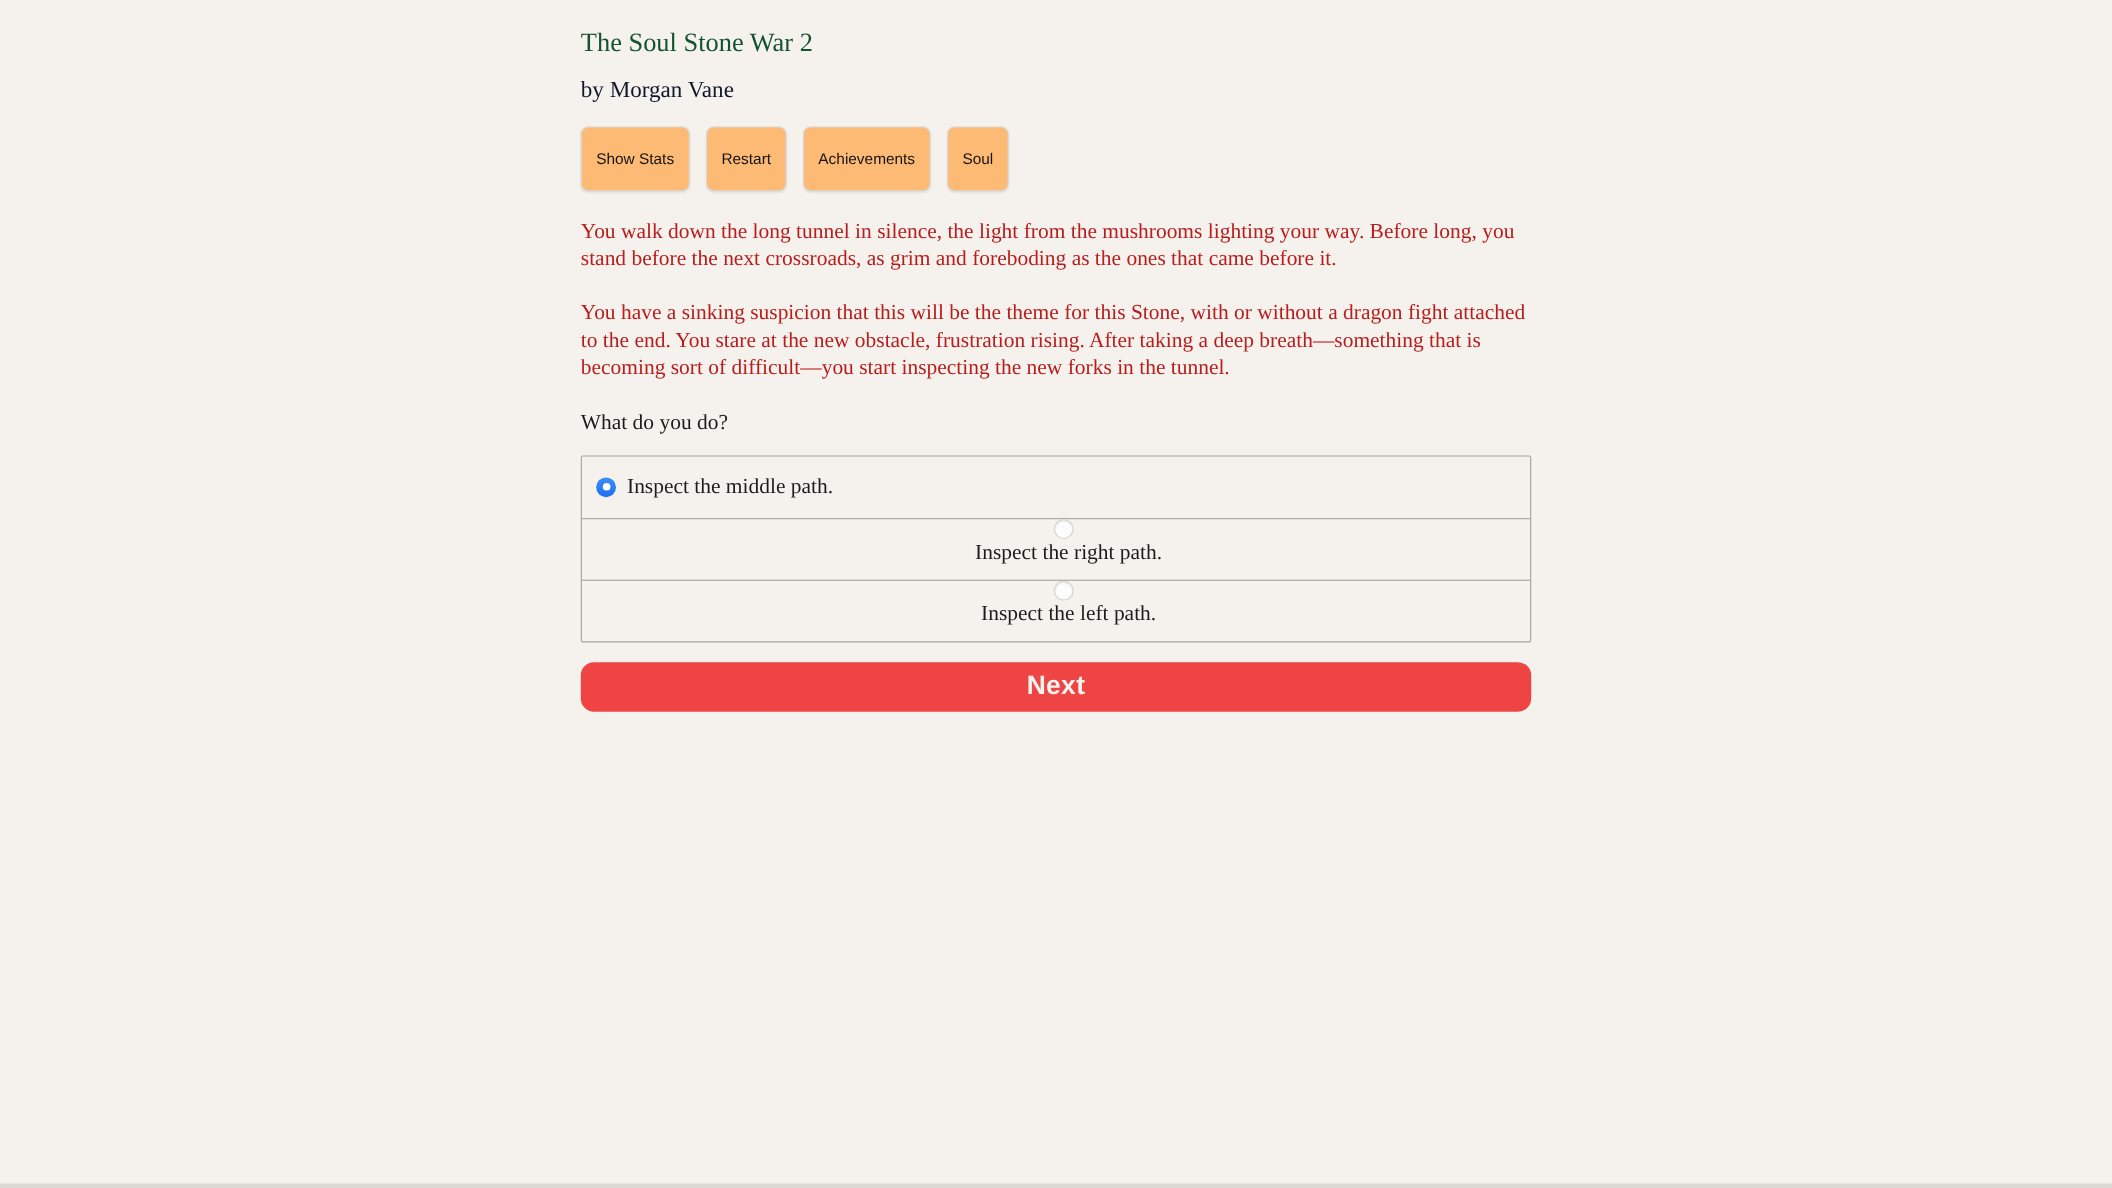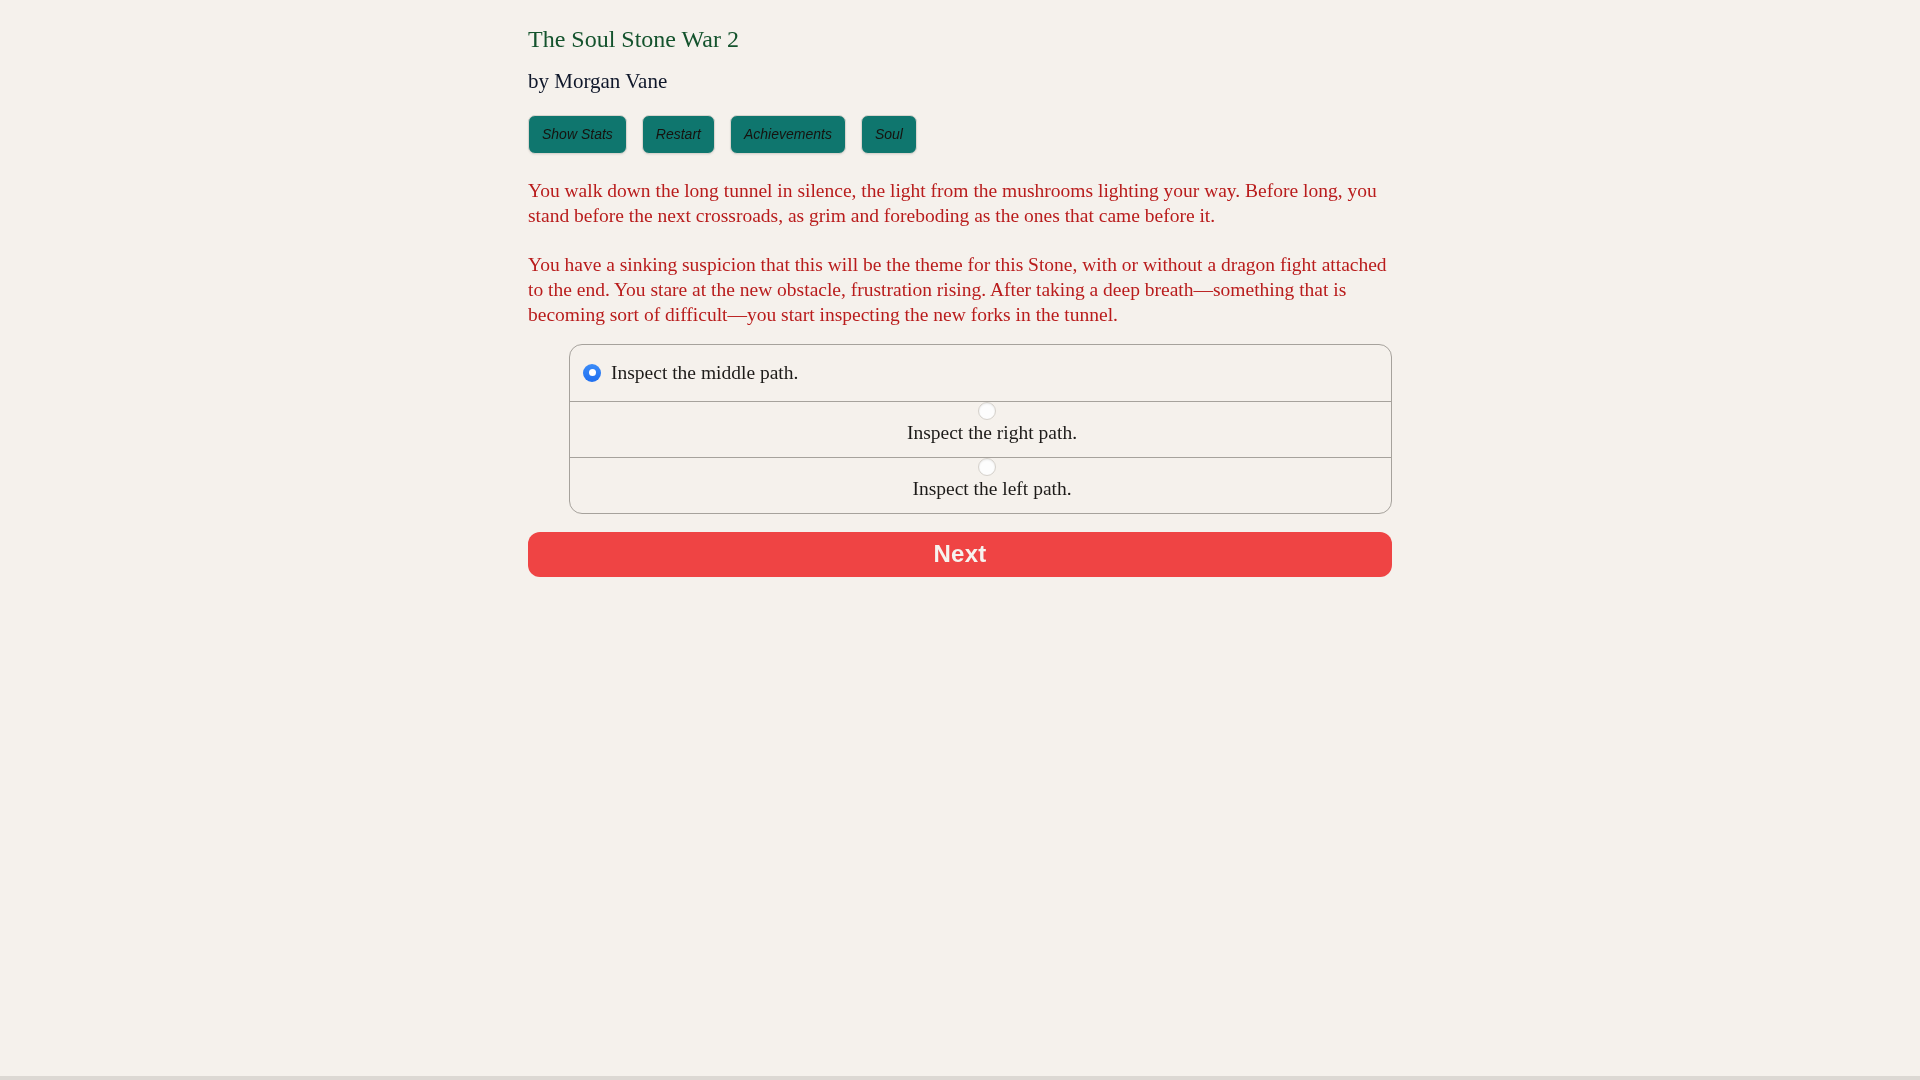--- a/index.html
+++ b/index.html
@@ -33,48 +33,46 @@
   .toolbar {
     margin-top: 21px;
     display: flex;
     gap: 15px;
     font-family: "Liberation Sans", sans-serif;
   }
   .toolbar-btn {
     font-family: "Liberation Sans", sans-serif;
     font-size: 14px;
     line-height: 17px;
-    padding: 10px 13px;
-    background: #0f766e;
+    padding: 20px 13px;
+    background: #fdba74;
     border: 1px solid #d9d5cf;
     border-radius: 7px;
     box-shadow: 0 1px 2px rgba(0,0,0,0.07);
     color: #16130f;
     cursor: pointer;
     white-space: nowrap;
-    font-style: italic;
   }
   .para {
     font-size: 19.5px;
     line-height: 25px;
     margin: 24px 0 0 0;
     color: #b91c1c;
   }
   .prompt {
     font-size: 19.5px;
     line-height: 25px;
     margin: 25px 0 0 0;
   }
   .choices {
     margin-top: 17px;
     border: 1px solid #a6a29c;
-    border-radius: 13px;
+    border-radius: 2px;
     overflow: hidden;
     background: transparent;
-    margin-left: 41px;
   }
   .choice {
     display: flex;
     align-items: center;
     min-height: 56px;
     padding-left: 13px;
     cursor: pointer;
   }
   .choice + .choice {
     border-top: 1px solid #a6a29c;
@@ -146,20 +144,21 @@
     <button class="toolbar-btn">Show Stats</button>
     <button class="toolbar-btn">Restart</button>
     <button class="toolbar-btn">Achievements</button>
     <button class="toolbar-btn">Soul</button>
   </div>
 
   <p class="para">You walk down the long tunnel in silence, the light from the mushrooms lighting your way. Before long, you stand before the next crossroads, as grim and foreboding as the ones that came before it.</p>
 
   <p class="para">You have a sinking suspicion that this will be the theme for this Stone, with or without a dragon fight attached to the end. You stare at the new obstacle, frustration rising. After taking a deep breath—something that is becoming sort of difficult—you start inspecting the new forks in the tunnel.</p>
 
+  <p class="prompt">What do you do?</p>
 
   <div class="choices" role="radiogroup">
 
     <div class="choice" role="radio" aria-checked="true">
       <span class="radio checked"></span>
       <span class="choice-label">Inspect the middle path.</span>
     </div>
 
     <div class="choice" role="radio" aria-checked="false">
       <span class="radio"></span>

